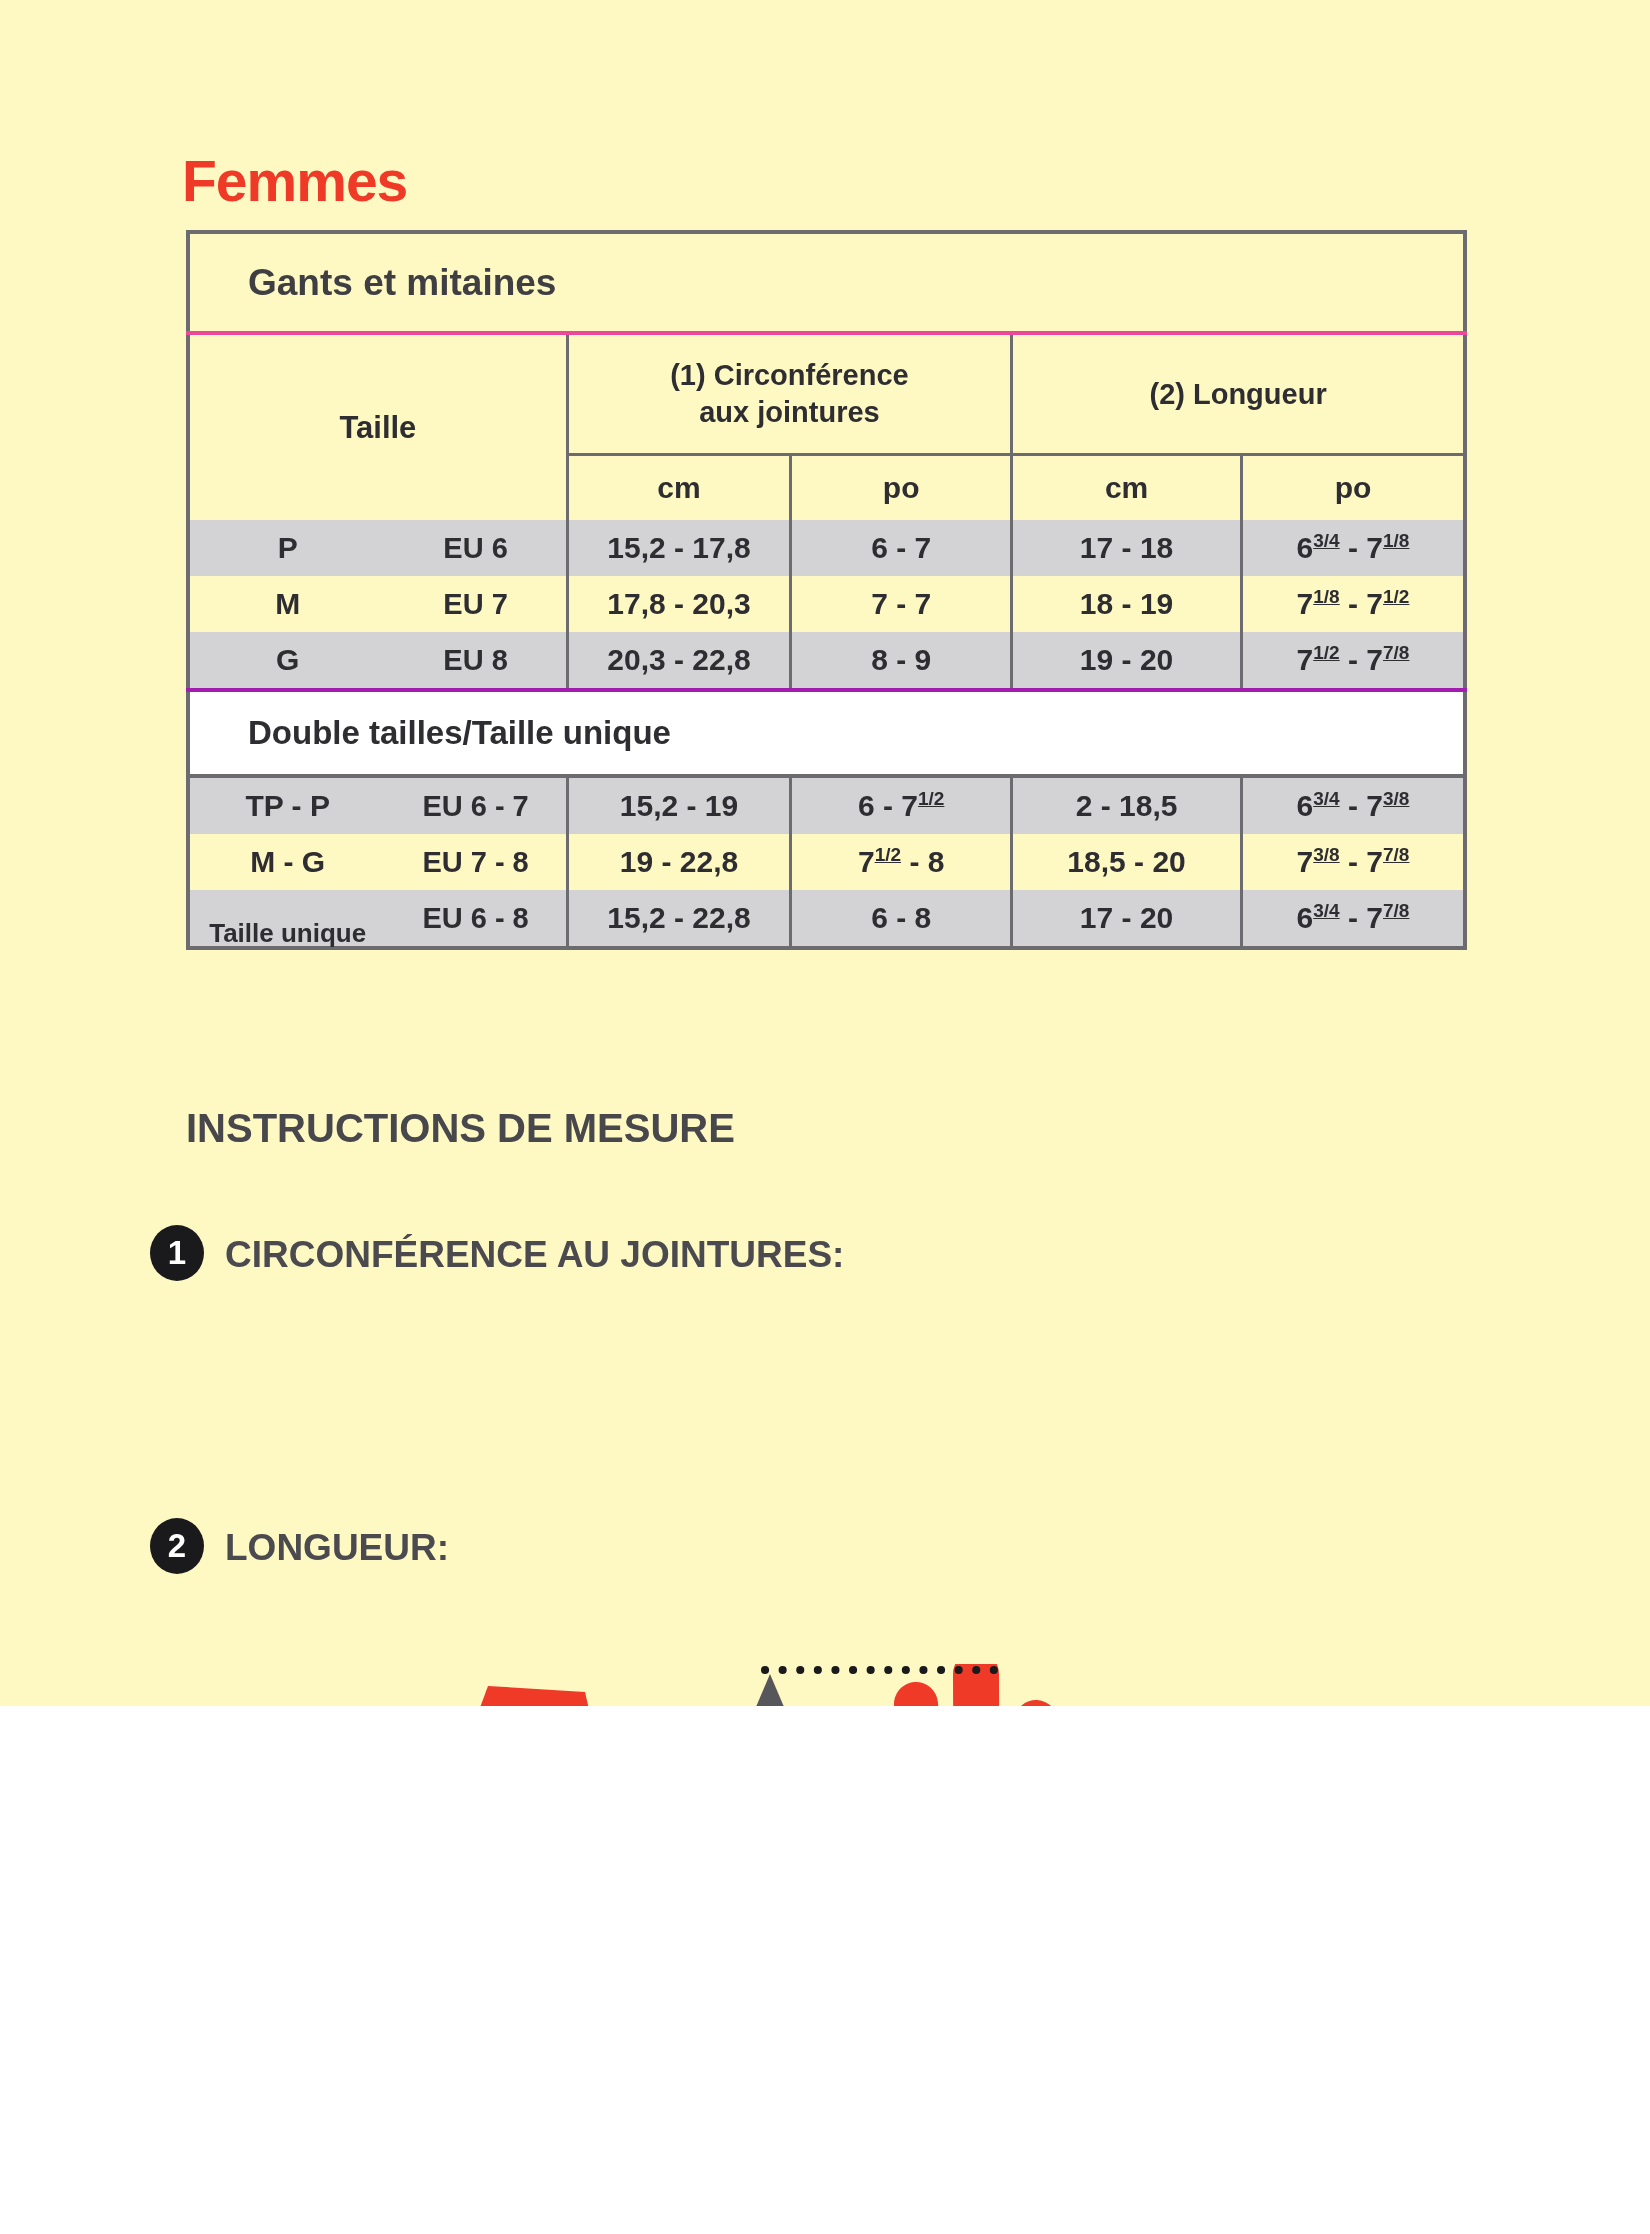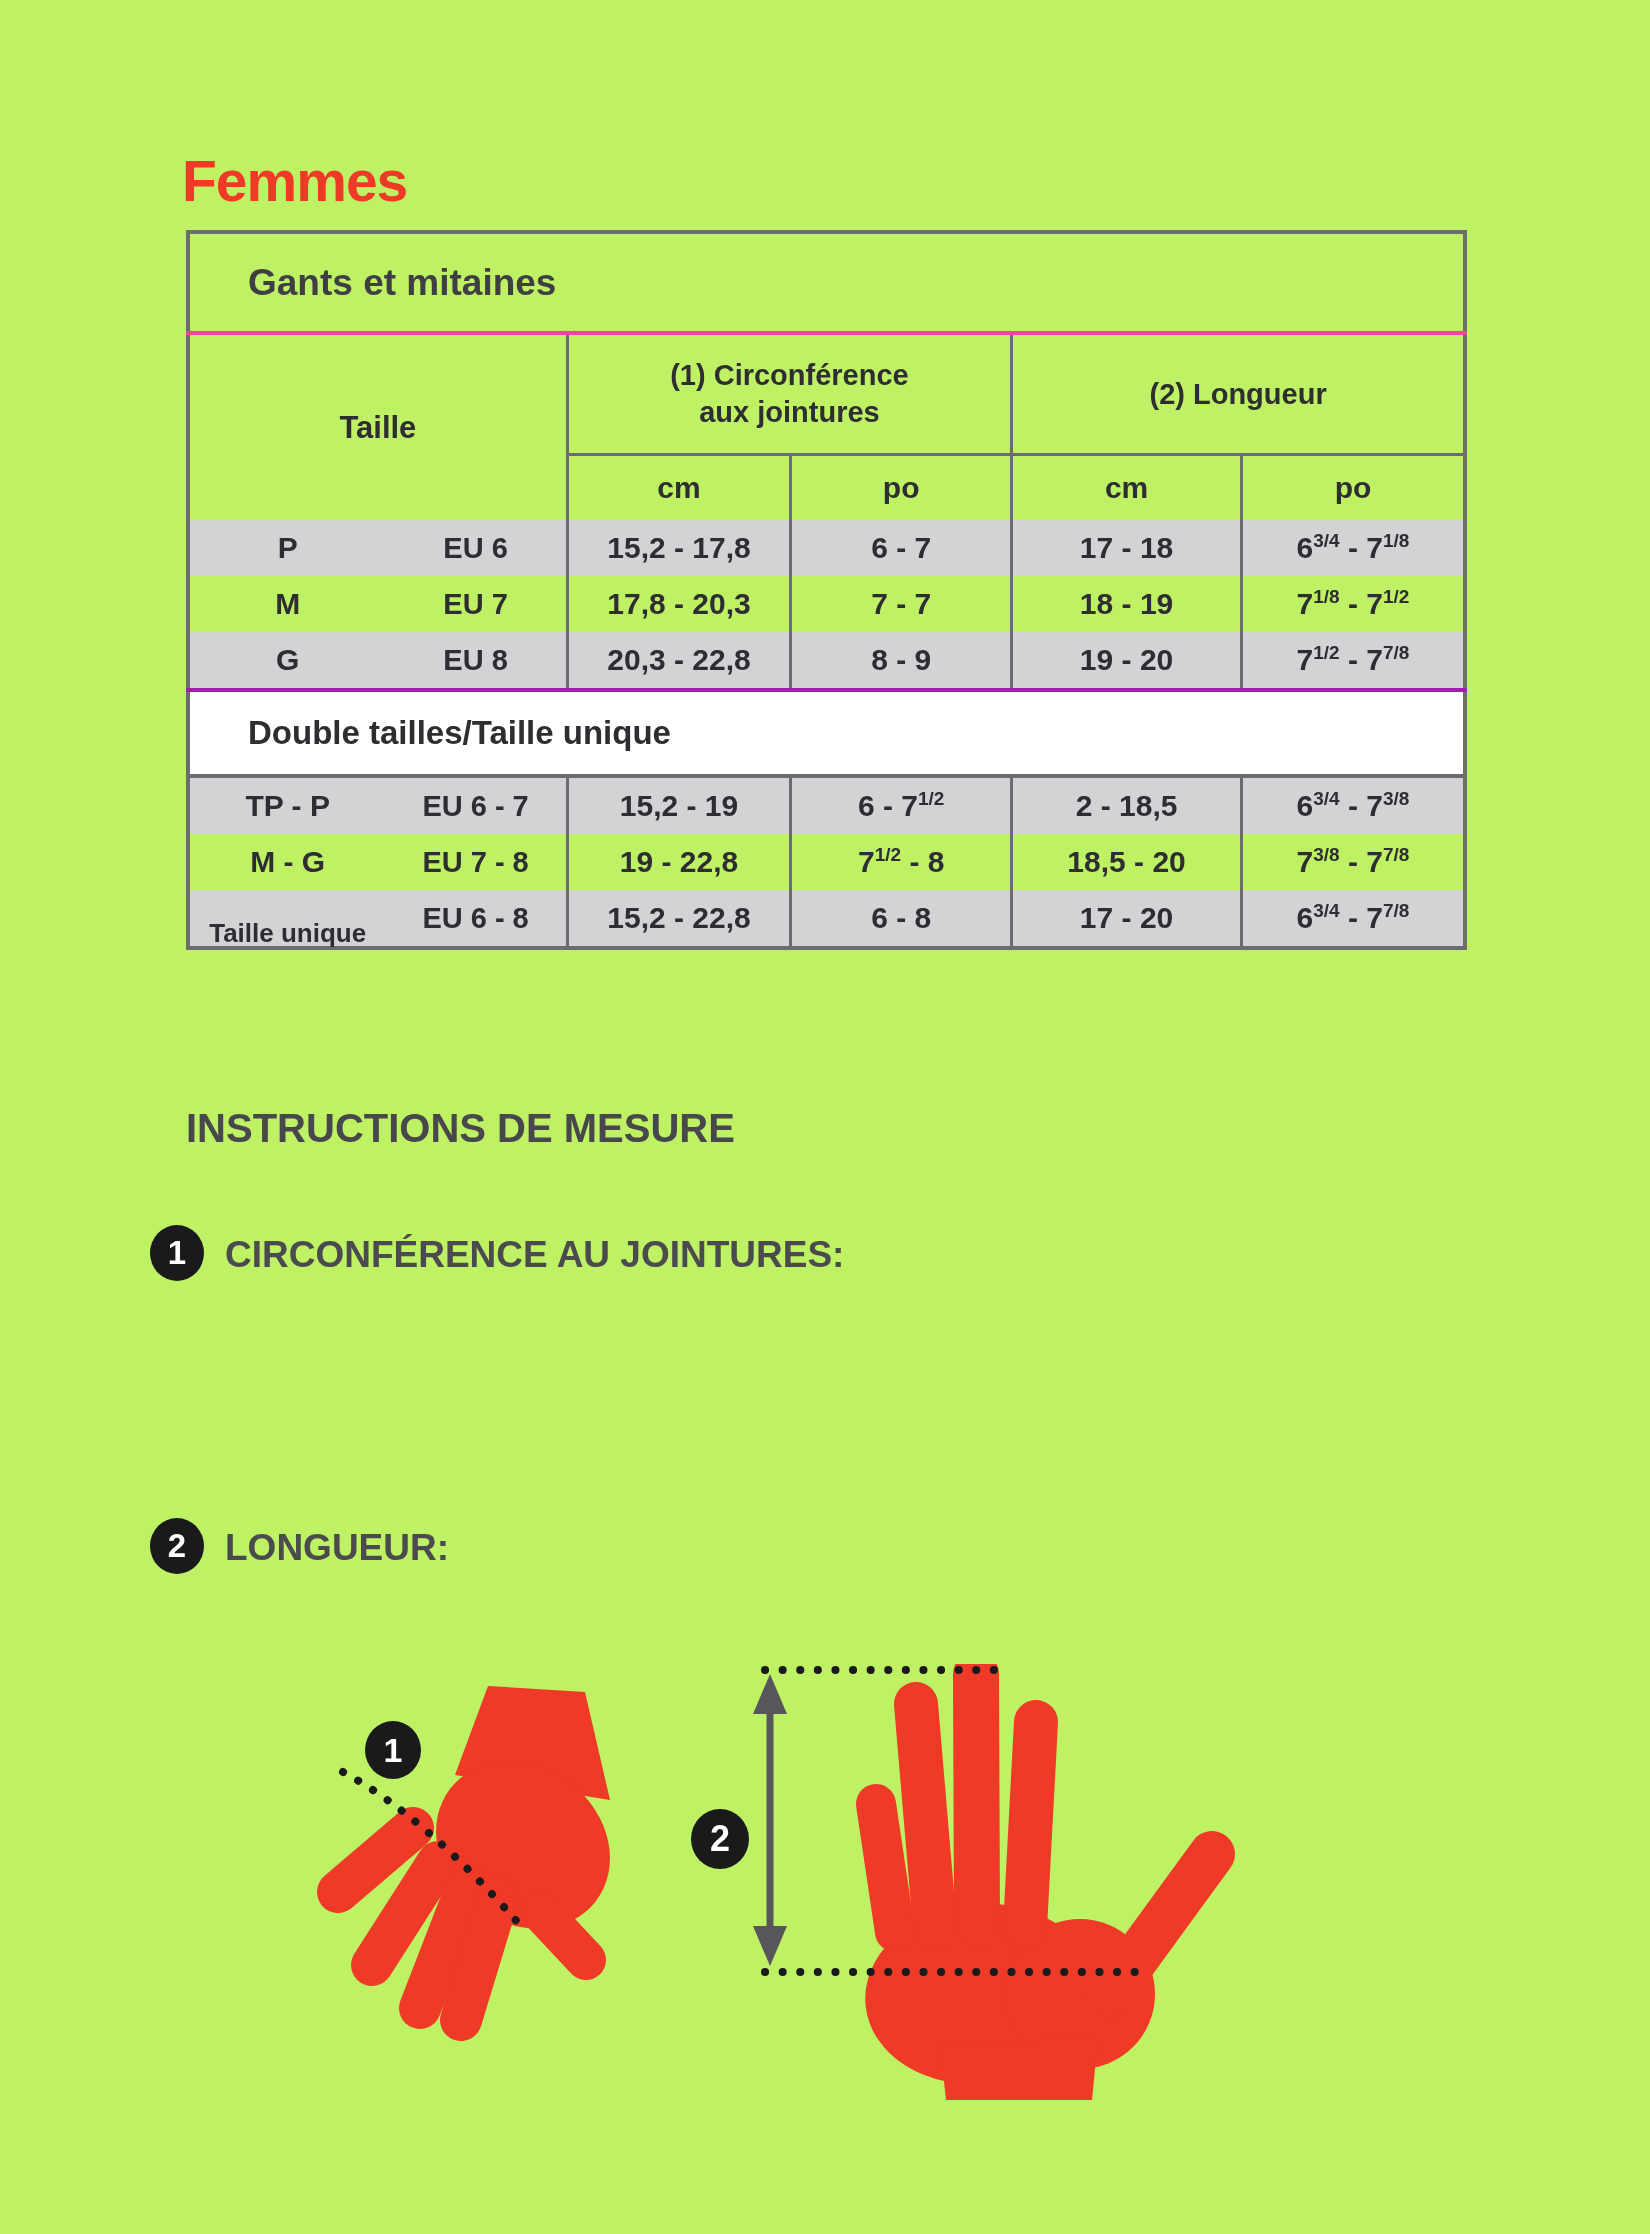--- a/index.html
+++ b/index.html
@@ -1,17 +1,17 @@
 <!DOCTYPE html>
 <html><head>
 <meta charset="utf-8">
 <style>
   html,body{margin:0;padding:0;background:#ffffff;}
   .page{
-    position:relative;width:1650px;height:2234px;background:#bef264;overflow:hidden;
+    position:relative;width:1650px;height:1706px;background:#fef9c3;overflow:hidden;
     font-family:"Liberation Sans", sans-serif;color:#2E2D31;
   }
   
   .femmes{
     position:absolute;left:182px;top:148px;
     font-size:57px;font-weight:700;letter-spacing:-1px;color:#EE3A26;
   }
   .instr-title{
     position:absolute;left:186px;top:1106px;
     font-size:40px;font-weight:700;color:#48474C;letter-spacing:0px;
@@ -35,21 +35,21 @@
   .data-row.gray td{background:#D3D3D5;}
   .vline{border-left:3px solid #6B6B70;}
   .band-row td{
     height:82px;border-top:4px solid #a21caf;border-bottom:4px solid #6B6B70;
     font-size:33px;font-weight:700;color:#2E2D31;padding-left:58px;background:#ffffff;
   }
   .size-cell{display:flex;align-items:center;height:56px;}
   .size-cell .sz{flex:0 0 52%;text-align:center;font-size:30px;font-weight:700;}
   .size-cell .eu{flex:0 0 48%;text-align:center;font-size:29px;font-weight:700;}
   .size-cell.small-label .sz{font-size:26px;margin-top:31px;}
-  .frac sup{font-size:19px;font-weight:700;vertical-align:baseline;position:relative;top:-11px;letter-spacing:0;}
+  .frac sup{font-size:19px;font-weight:700;vertical-align:baseline;position:relative;top:-11px;letter-spacing:0;text-decoration:underline;}
   
   .num-badge{
     position:absolute;width:54px;height:56px;border-radius:50%;
     background:#1A1A1C;color:#ffffff;font-size:33px;font-weight:700;
     display:flex;align-items:center;justify-content:center;
   }
   .badge-li-1{left:150px;top:1225px;}
   .badge-li-2{left:150px;top:1518px;}
   .item-heading{
     position:absolute;left:225px;font-size:37px;font-weight:700;color:#4B4A4F;

